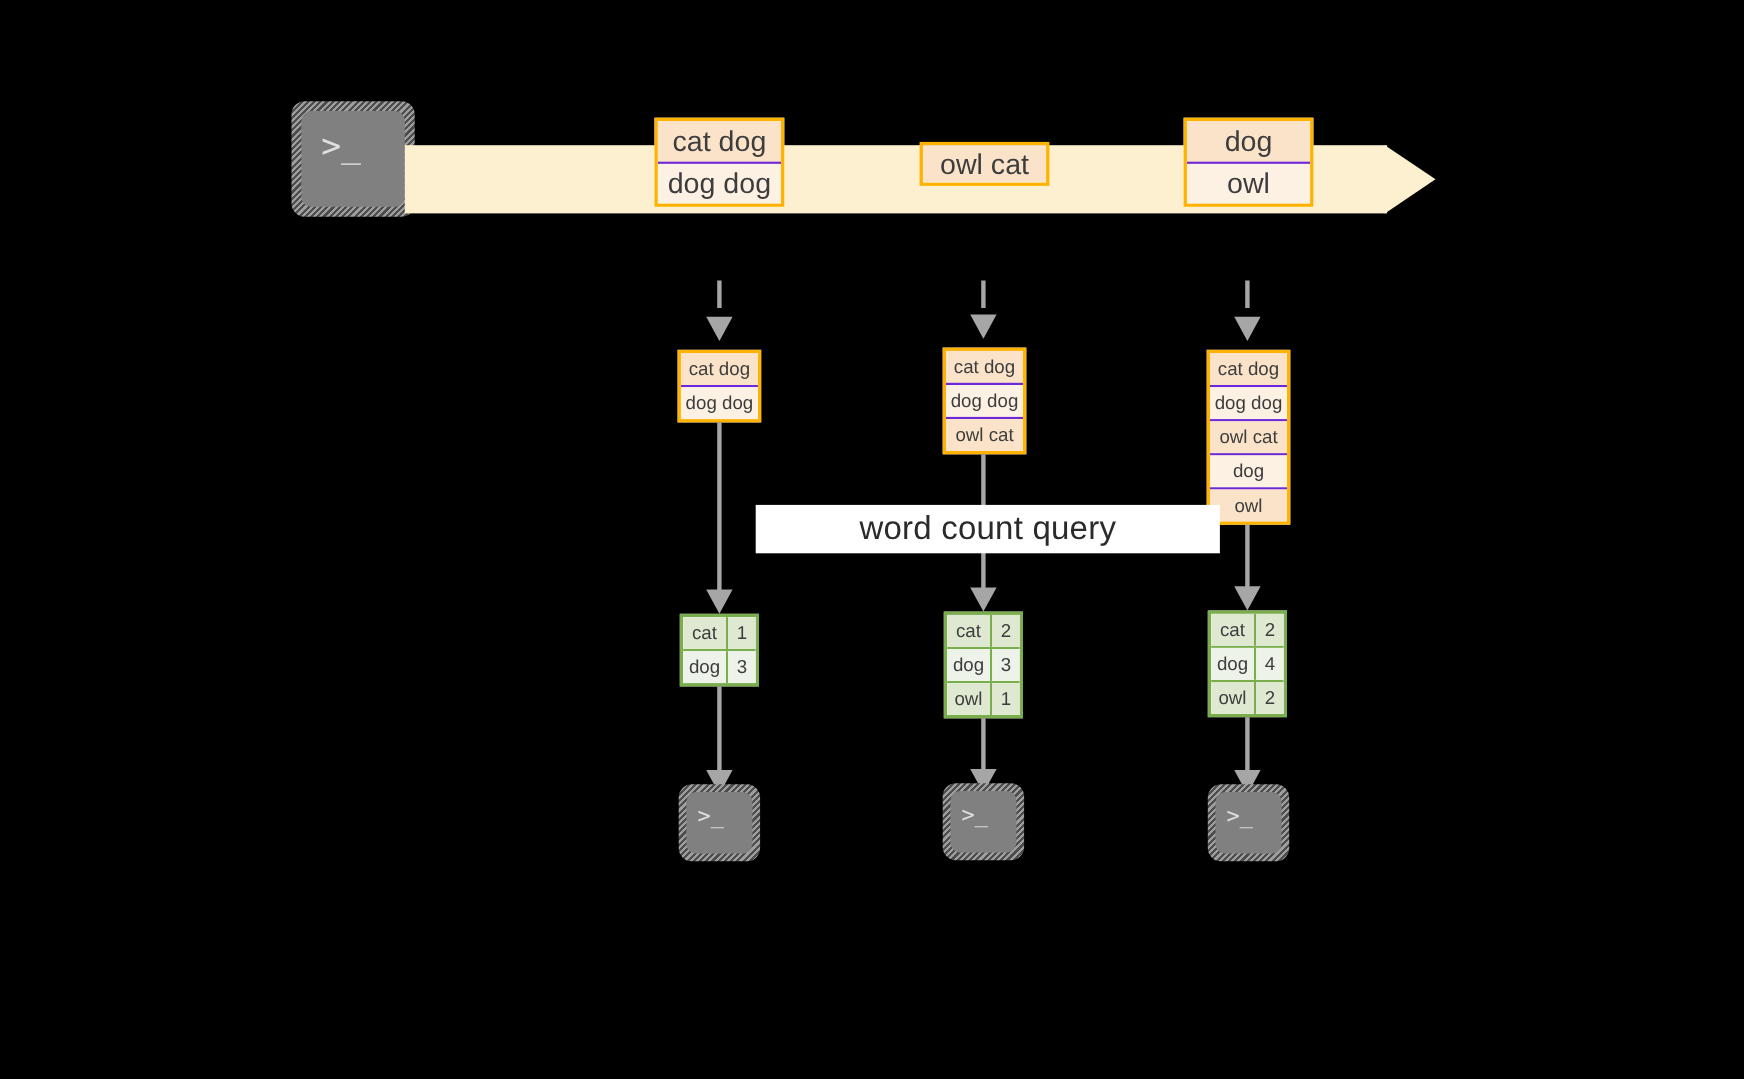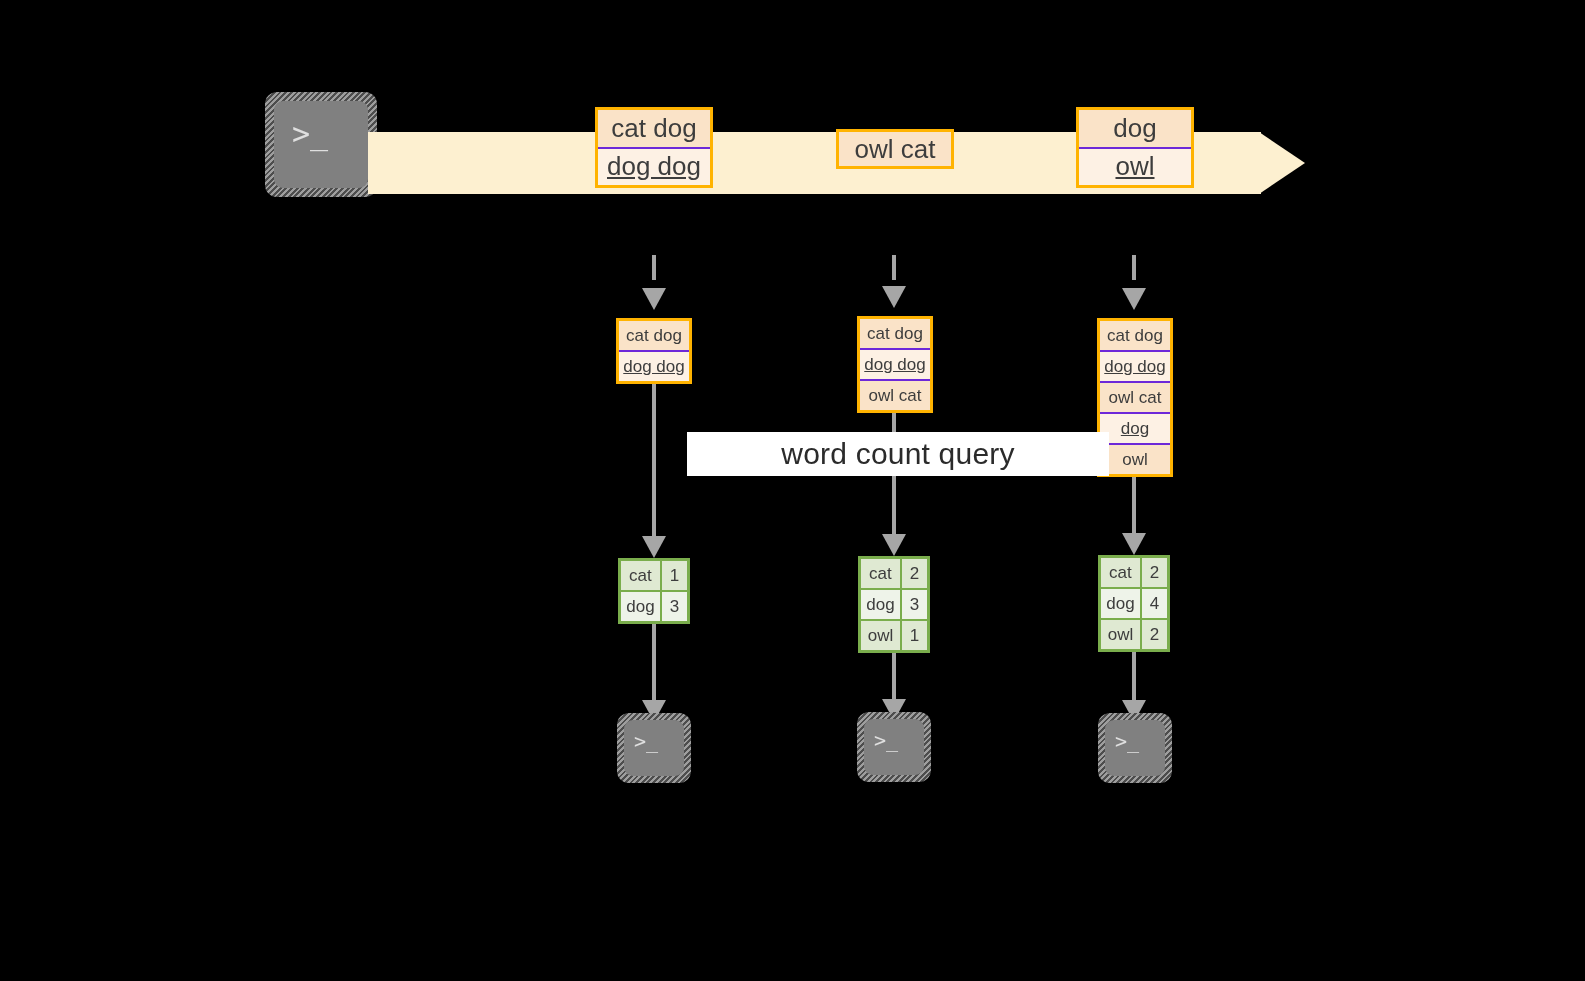--- a/index.html
+++ b/index.html
@@ -62,21 +62,21 @@
     flex: 1 1 auto;
     display: flex;
     align-items: center;
     justify-content: center;
     border-bottom: 2px solid #6d28d9;
     background: #fae3c8;
     color: #3d3d3d;
     white-space: nowrap;
   }
   .msgbox .cell:last-child { border-bottom: none; }
-  .msgbox .cell.alt { background: #fdf1e4; text-decoration: underline; }
+  .msgbox .cell.alt { background: #fdf1e4; }
 
   .msgbox.big .cell { font-size: 26px; }
   .msgbox.small .cell { font-size: 17px; }
 
   
   .resbox {
     position: absolute;
     border: 3px solid #7aad4c;
     display: flex;
     flex-direction: column;
@@ -257,13 +257,13 @@
 </div>
 
 <div class="conn" style="left:1132px; top:652px; width:4px; height:62px;"></div>
 <div class="arrowdown" style="left:1122px; top:700px;"></div>
 
 <div class="term-hatch" style="left:1098px; top:713px; width:74px; height:70px;"></div>
 <div class="term-inner" style="left:1105px; top:720px; width:60px; height:56px;">
   <div class="term-glyph" style="left:10px; top:11px; font-size:20px;">&gt;_</div>
 </div>
 
-<div class="querylabel" style="left:687px; top:432px; width:422px; height:44px;">word count query</div>
+<div class="querylabel" style="left:687px; top:459px; width:422px; height:44px;">word count query</div>
 
 </body></html>

